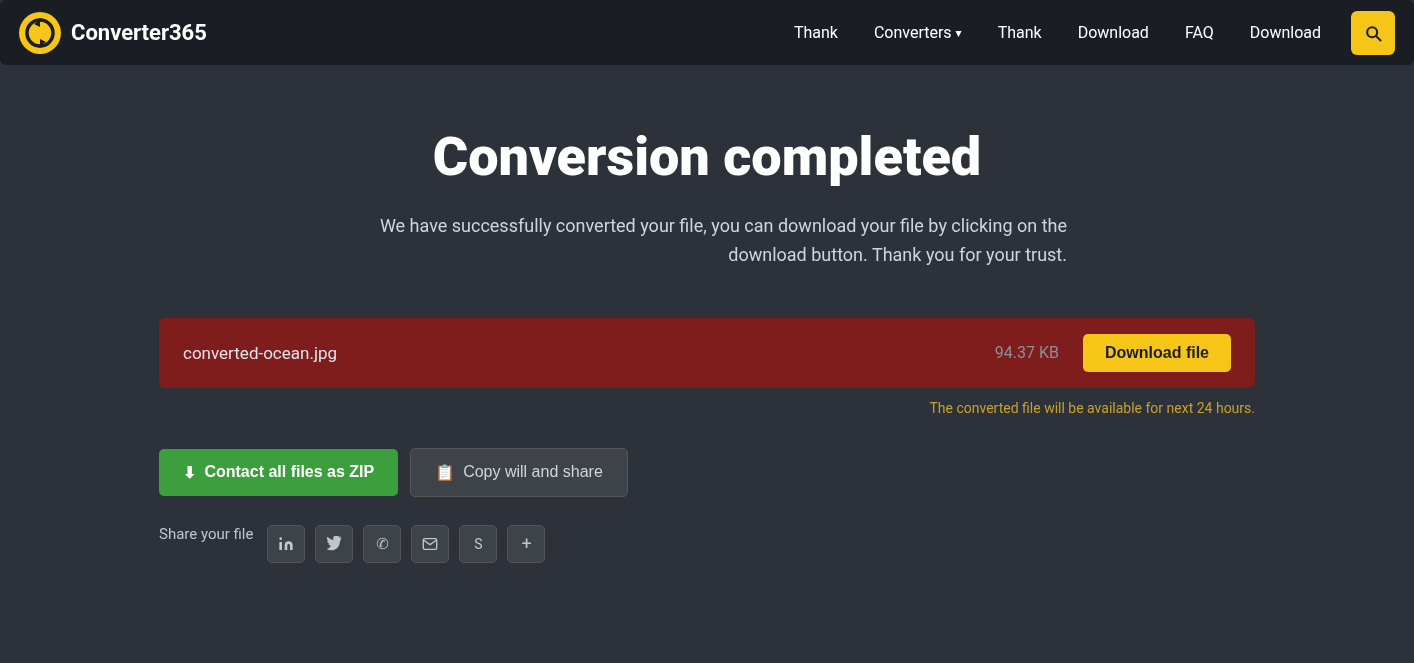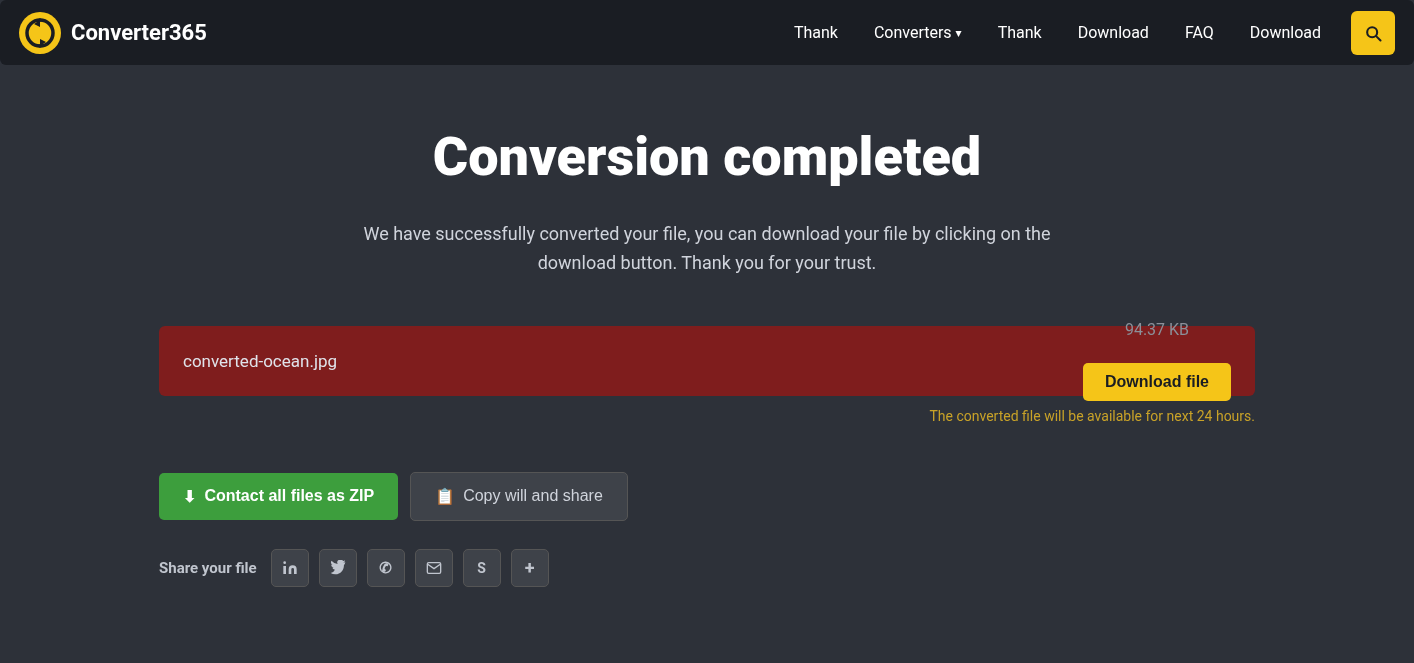--- a/index.html
+++ b/index.html
@@ -75,25 +75,25 @@
     main {
       max-width: 1160px;
       margin: 0 auto;
       padding: 60px 32px 40px;
     }
 
     .hero-title {
       font-size: 54px;
       font-weight: 900;
       text-align: center;
-      margin-bottom: 32px;
+      margin-bottom: 24px;
     }
     .hero-subtitle {
       font-size: 18px;
-      text-align: center;
+      text-align: right;
       color: #d0d4dc;
       line-height: 1.6;
       max-width: 720px;
       margin: 0 auto 48px;
     }
 
     
     .file-row {
       background: #7f1d1d;
       border-radius: 6px;
@@ -105,21 +105,20 @@
       margin-bottom: 12px;
     }
     .file-name {
       font-size: 17px;
       color: #e0e3ea;
     }
     .file-right {
       display: flex;
       align-items: center;
       gap: 24px;
-      flex-direction: column;
     }
     .file-size {
       font-size: 16px;
       color: #8b9099;
     }
     .download-file-btn {
       background: #f5c518;
       color: #1a1d23;
       border: none;
       border-radius: 5px;
@@ -127,21 +126,21 @@
       font-size: 16px;
       font-weight: 700;
       cursor: pointer;
       text-align: right;
     }
 
     .availability-note {
       text-align: right;
       color: #c8a228;
       font-size: 14px;
-      margin-bottom: 48px;
+      margin-bottom: 32px;
     }
 
     
     .actions-row {
       display: flex;
       align-items: center;
       gap: 12px;
       margin-bottom: 28px;
     }
     .zip-btn {
@@ -167,23 +166,21 @@
       font-weight: 500;
       cursor: pointer;
       display: flex;
       align-items: center;
       gap: 8px;
     }
 
     
     .share-row {
       display: flex;
-      align-items: center;
       gap: 10px;
-      font-weight: bold;
     }
     .share-label {
       font-size: 15px;
       color: #c0c5ce;
       margin-right: 4px;
     }
     .share-icon {
       width: 38px;
       height: 38px;
       border-radius: 5px;

